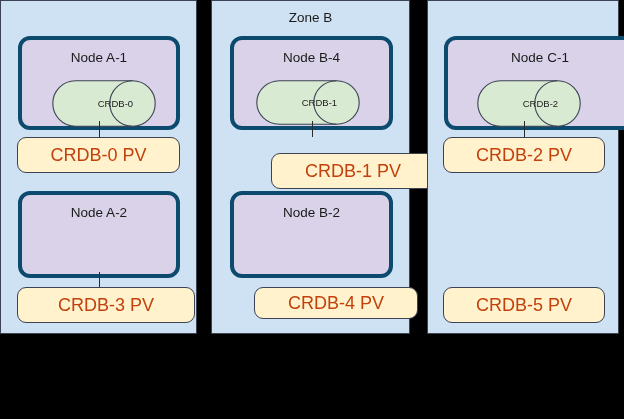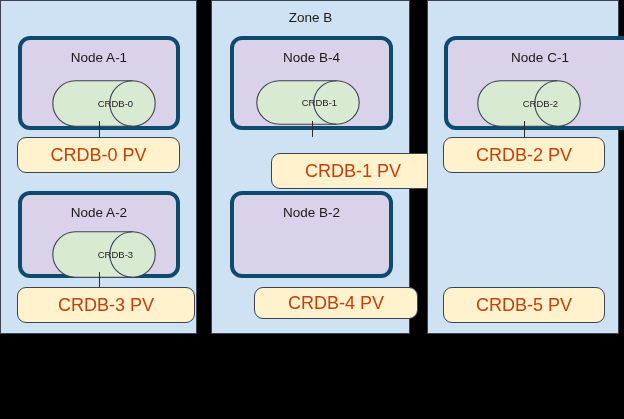--- a/index.html
+++ b/index.html
@@ -120,27 +120,20 @@
       </div>
     </div>
     <div class="connector" style="left:98px; top:120px; height:16px;"></div>
 
     <div class="pv" style="left:16px; top:136px; width:163px; height:36px;">
       <span class="pv-label">CRDB-0 PV</span>
     </div>
 
     <div class="node" style="left:17px; top:190px; width:162px; height:87px;">
       <div class="node-title">Node A-2</div>
-      <div class="cylinder" style="left:30px; top:36px; width:104px; height:47px;">
-        <svg viewBox="0 0 104 47" preserveAspectRatio="none">
-          <path d="M 23.5 0.8 L 80.5 0.8 A 22.7 22.7 0 0 1 80.5 46.2 L 23.5 46.2 A 22.7 22.7 0 0 1 23.5 0.8 Z" fill="#d9ead3" stroke="#3b4252" stroke-width="1.1"></path>
-          <path d="M 80.5 0.8 A 22.7 22.7 0 0 0 80.5 46.2" fill="none" stroke="#3b4252" stroke-width="1.1"></path>
-        </svg>
-        <div class="cyl-label">CRDB-3</div>
-      </div>
     </div>
     <div class="connector" style="left:98px; top:271px; height:17px;"></div>
 
     <div class="pv" style="left:16px; top:286px; width:178px; height:36px;">
       <span class="pv-label">CRDB-3 PV</span>
     </div>
   </div>
 
   <div class="zone" style="left:211px; top:0px; width:199px; height:334px;">
 

